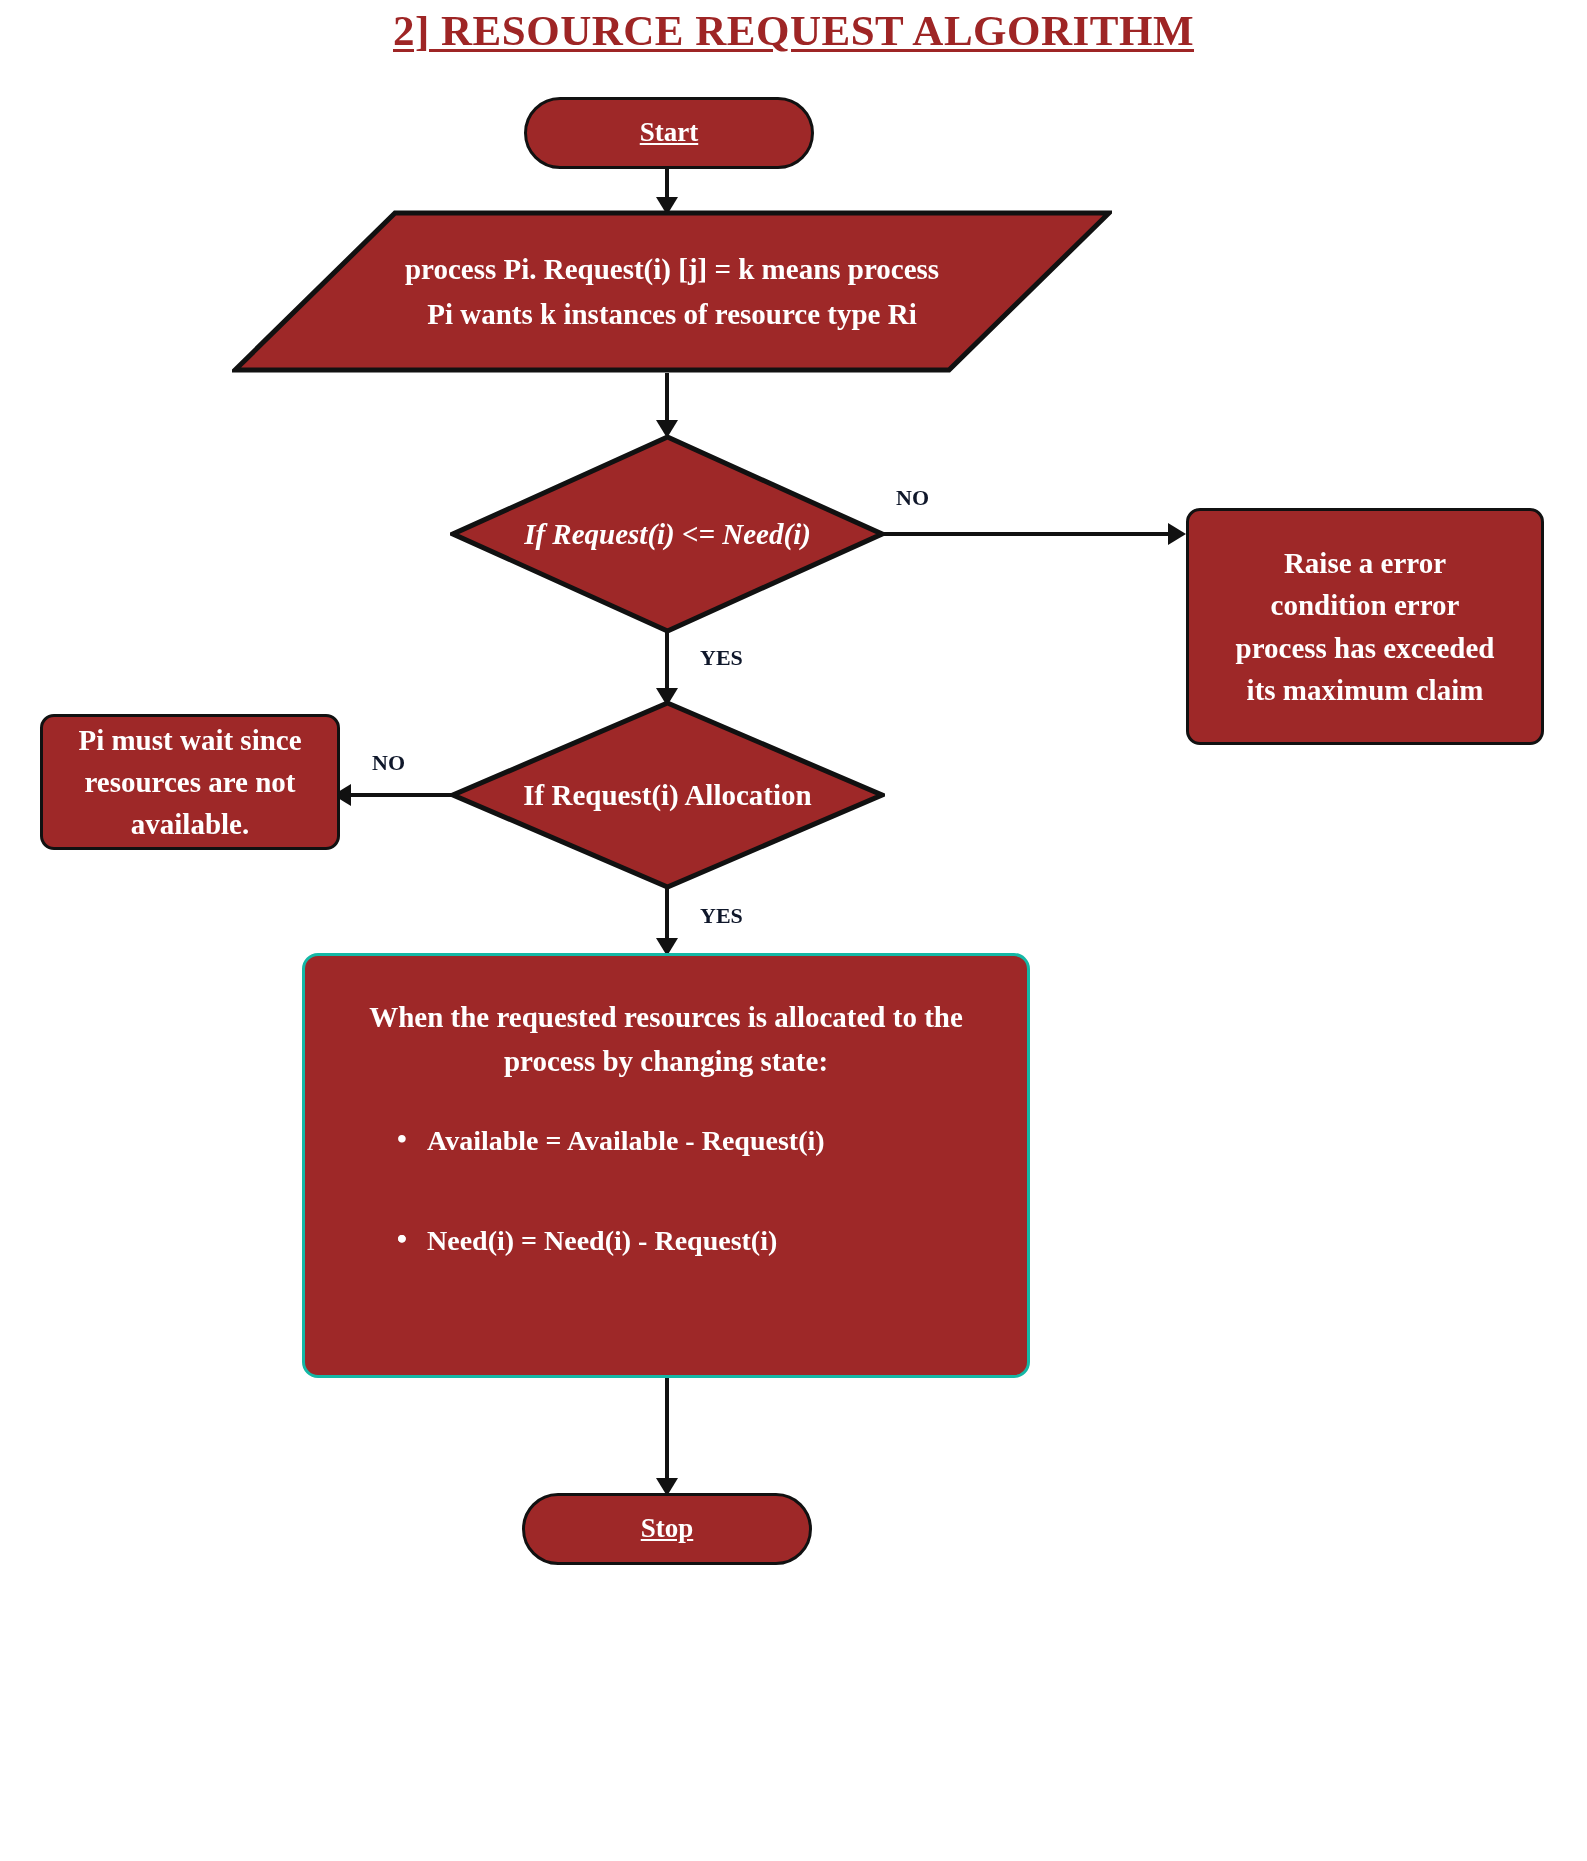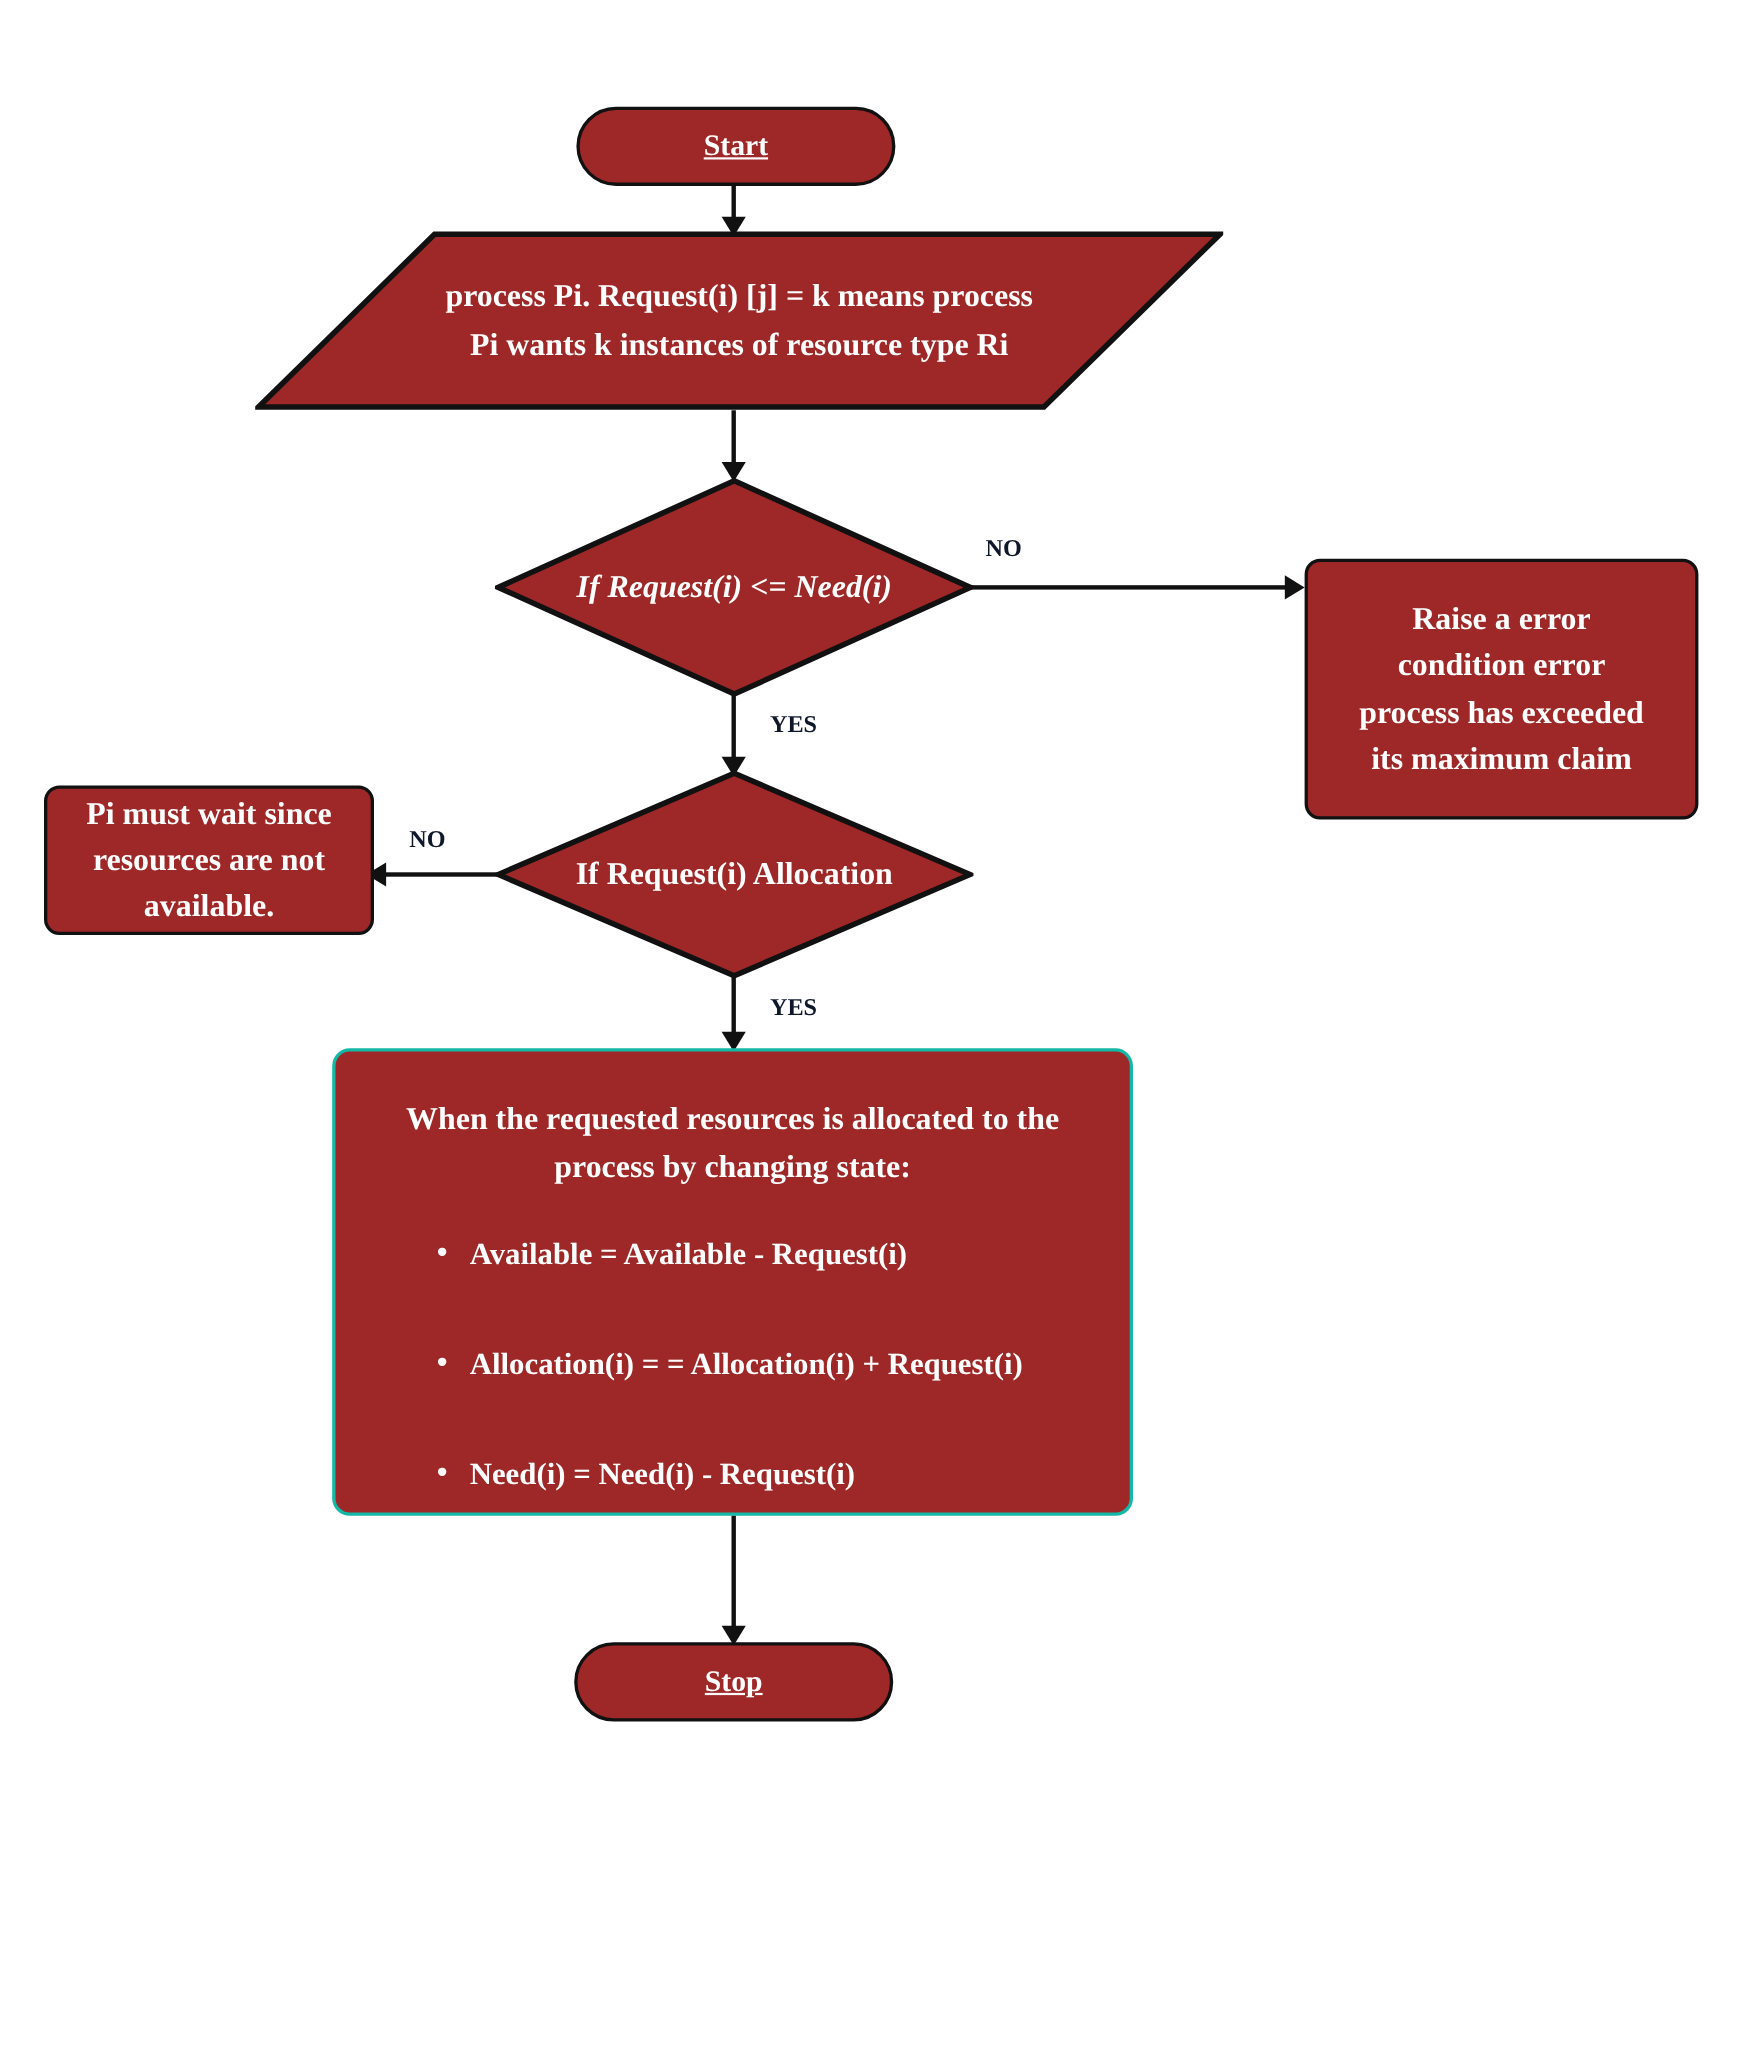--- a/index.html
+++ b/index.html
@@ -162,20 +162,21 @@
     left: -30px;
     top: -2px;
     font-size: 28px;
   }
 </style>
 </head>
 <body>
 
 <div id="canvas">
 
+  <div class="page-title">2] RESOURCE REQUEST ALGORITHM</div>
 
   <div class="node terminator" style="left:524px; top:97px; width:290px; height:72px;">
     <span>Start</span>
   </div>
 
   <div class="v-line" style="left:665px; top:169px; height:36px;"></div>
   <div class="arrow-down" style="left:656px; top:197px;"></div>
 
   <div class="plg-wrap" style="left:232px; top:210px; width:880px; height:163px;">
     <svg class="plg-svg" viewBox="0 0 880 163" preserveAspectRatio="none">
@@ -244,21 +245,20 @@
       <div>When the requested resources is allocated to the</div>
       <div>process by changing state:</div>
     </div>
     <ul class="alloc-list">
       <li>
         <span class="bullet">•</span>
         <span>Available = Available - Request(i)</span>
       </li>
       <li>
         <span class="bullet">•</span>
-        <span>Allocation(i) = = Allocation(i) + Request(i)</span>
       </li>
       <li>
         <span class="bullet">•</span>
         <span>Need(i) = Need(i) - Request(i)</span>
       </li>
     </ul>
   </div>
 
   <div class="v-line" style="left:665px; top:1378px; height:108px;"></div>
   <div class="arrow-down" style="left:656px; top:1478px;"></div>

